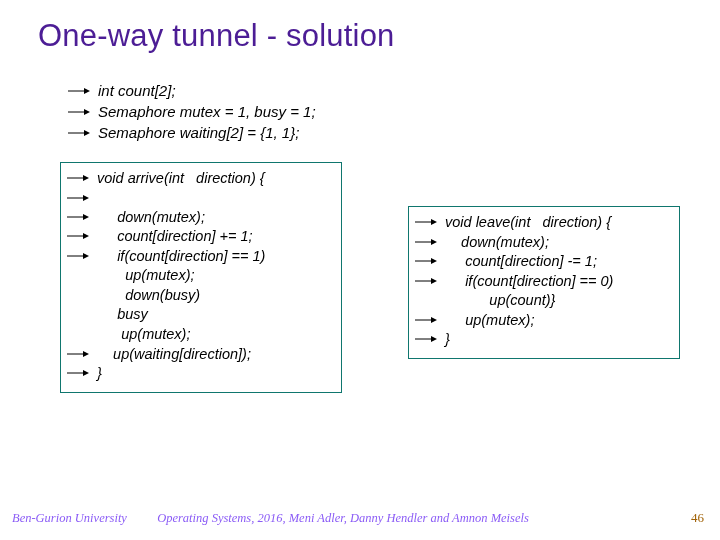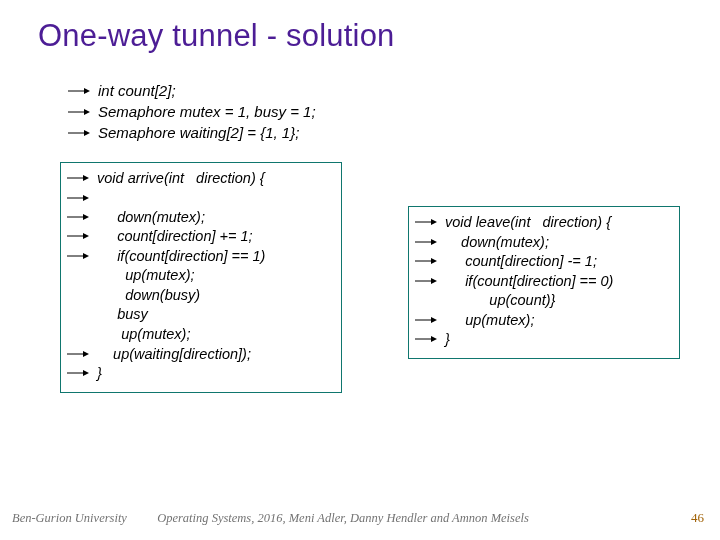--- a/index.html
+++ b/index.html
@@ -69,21 +69,21 @@
   }
   .cline .arrow-wrap { padding-top: 4px; }
   .ctext { white-space: pre; font-style: italic; }
   .footer {
     position: absolute;
     left: 12px;
     bottom: 14px;
     font-size: 12.5px;
     font-style: italic;
     font-family: Georgia, "Times New Roman", serif;
-    color: #737373;
+    color: #8b5cf6;
   }
   .footer .univ { display:inline-block; width: 142px; }
   .page-num {
     position: absolute;
     right: 16px;
     bottom: 14px;
     font-size: 13px;
     font-family: Georgia, "Times New Roman", serif;
     color: #a16207;
   }

